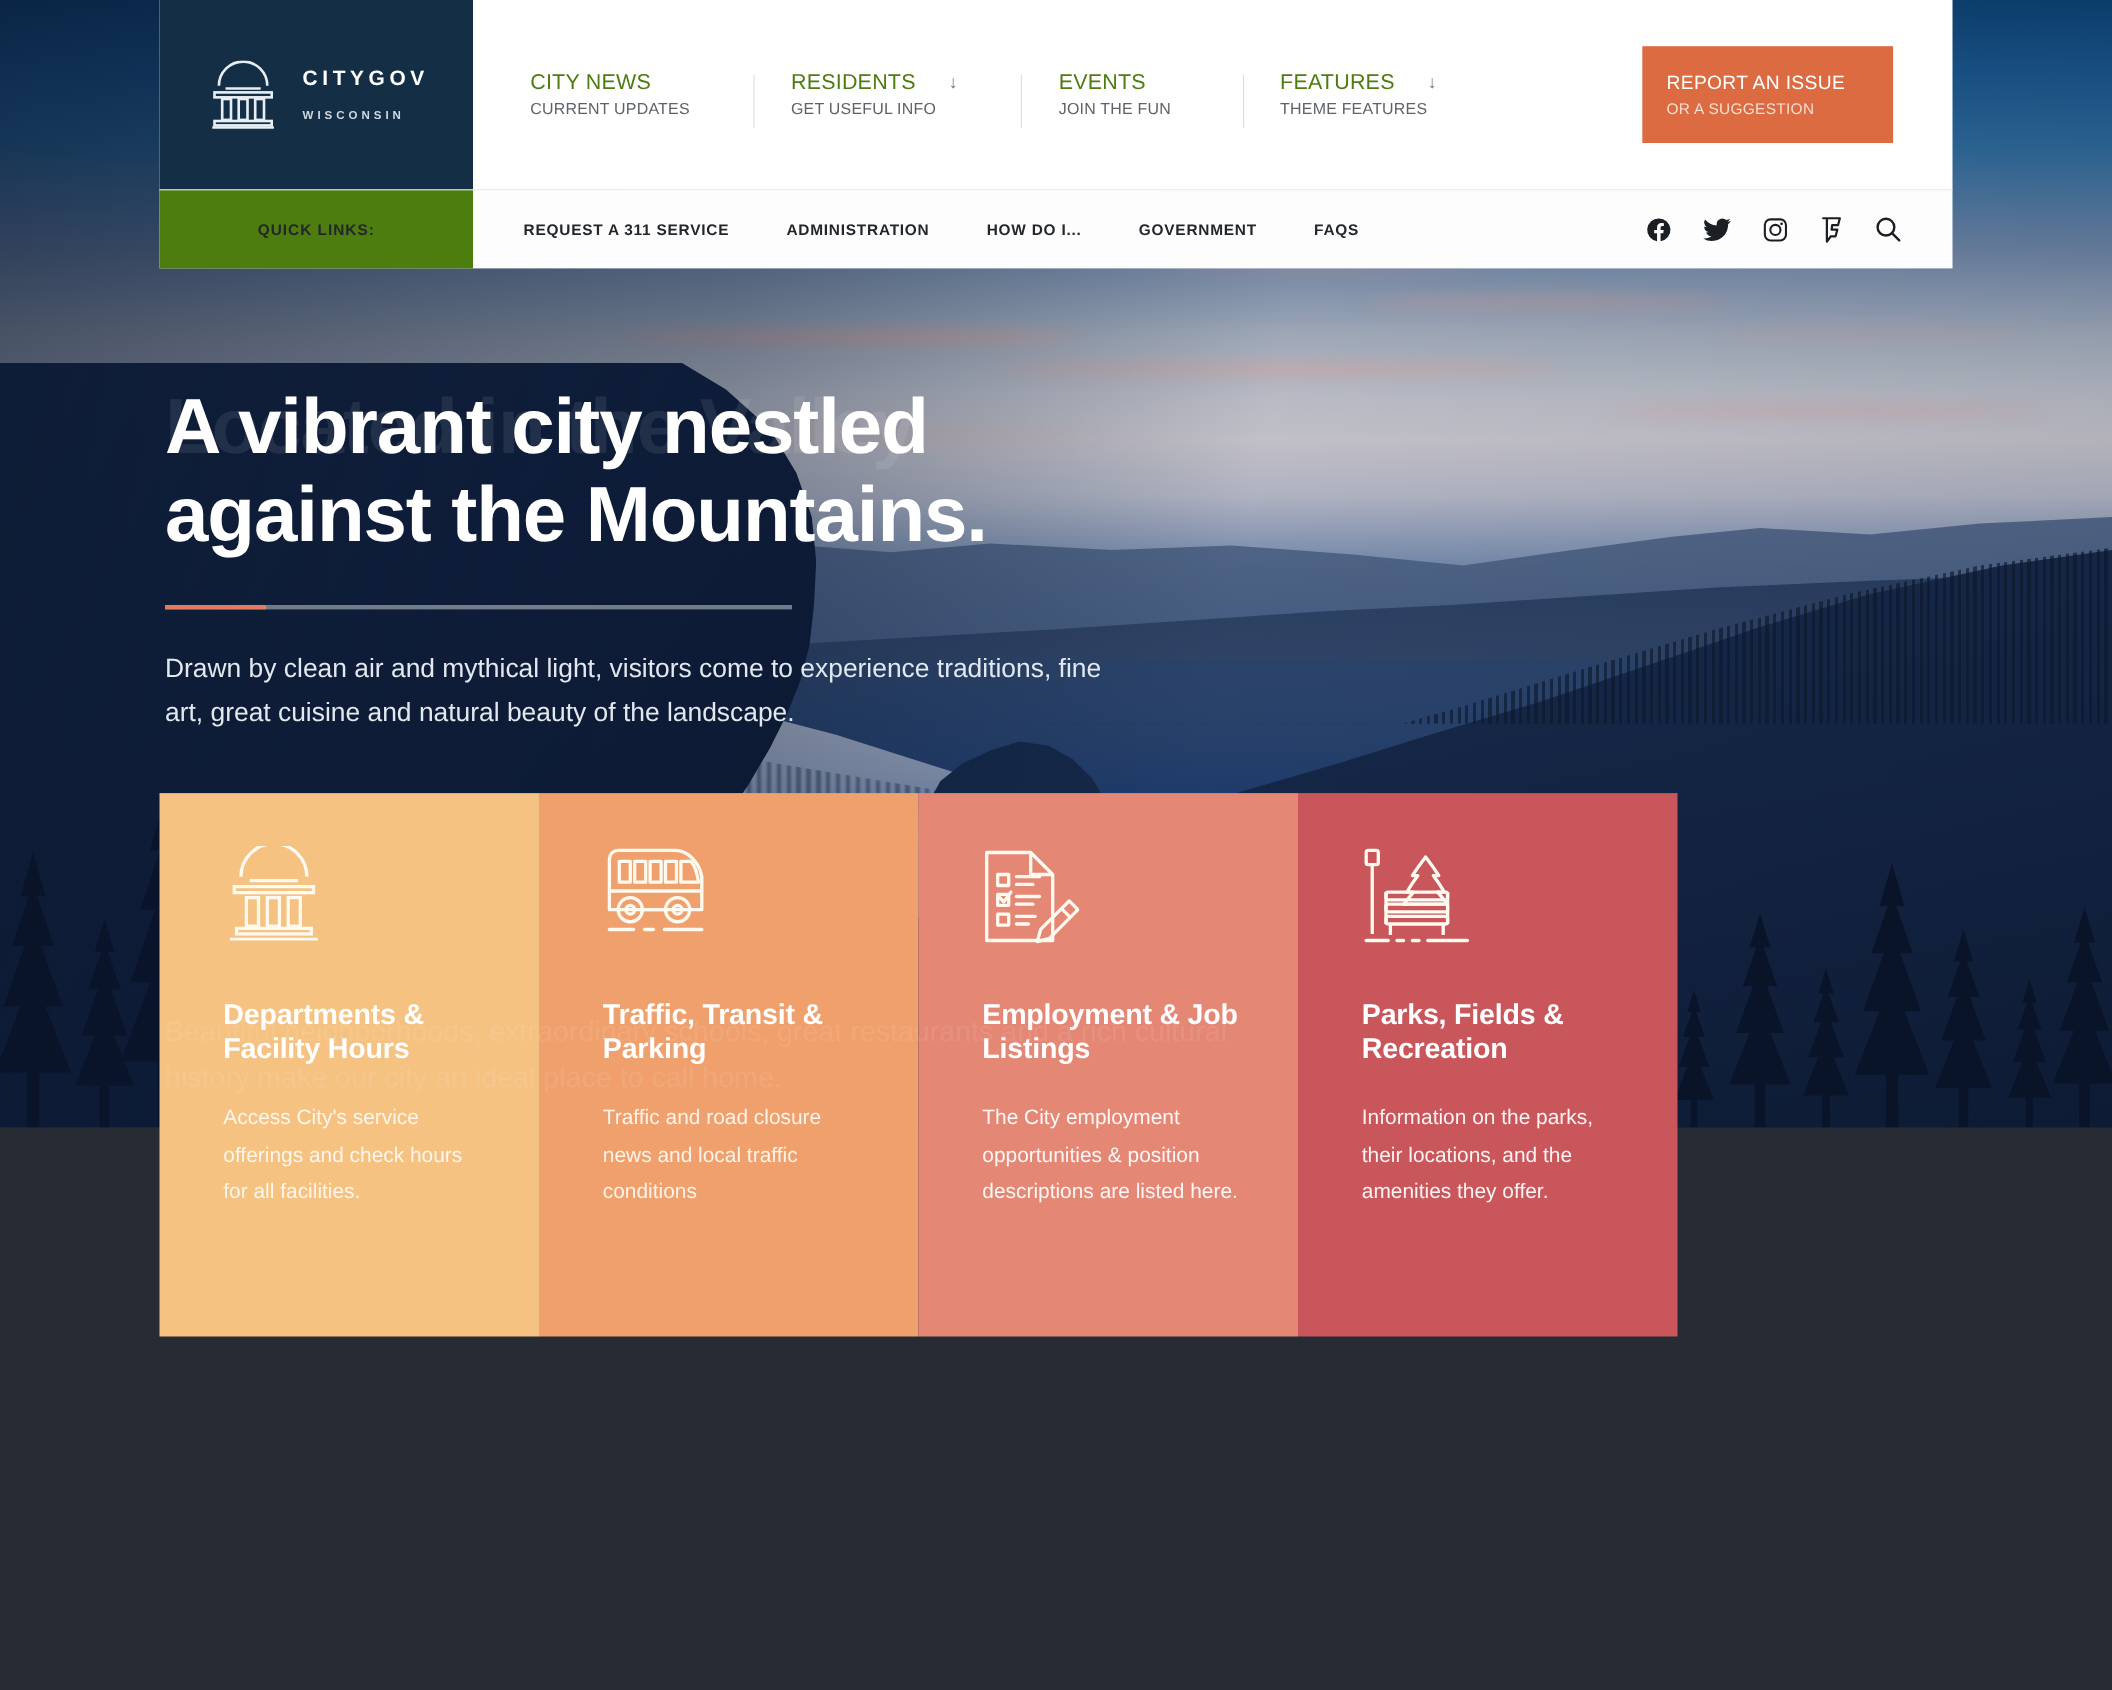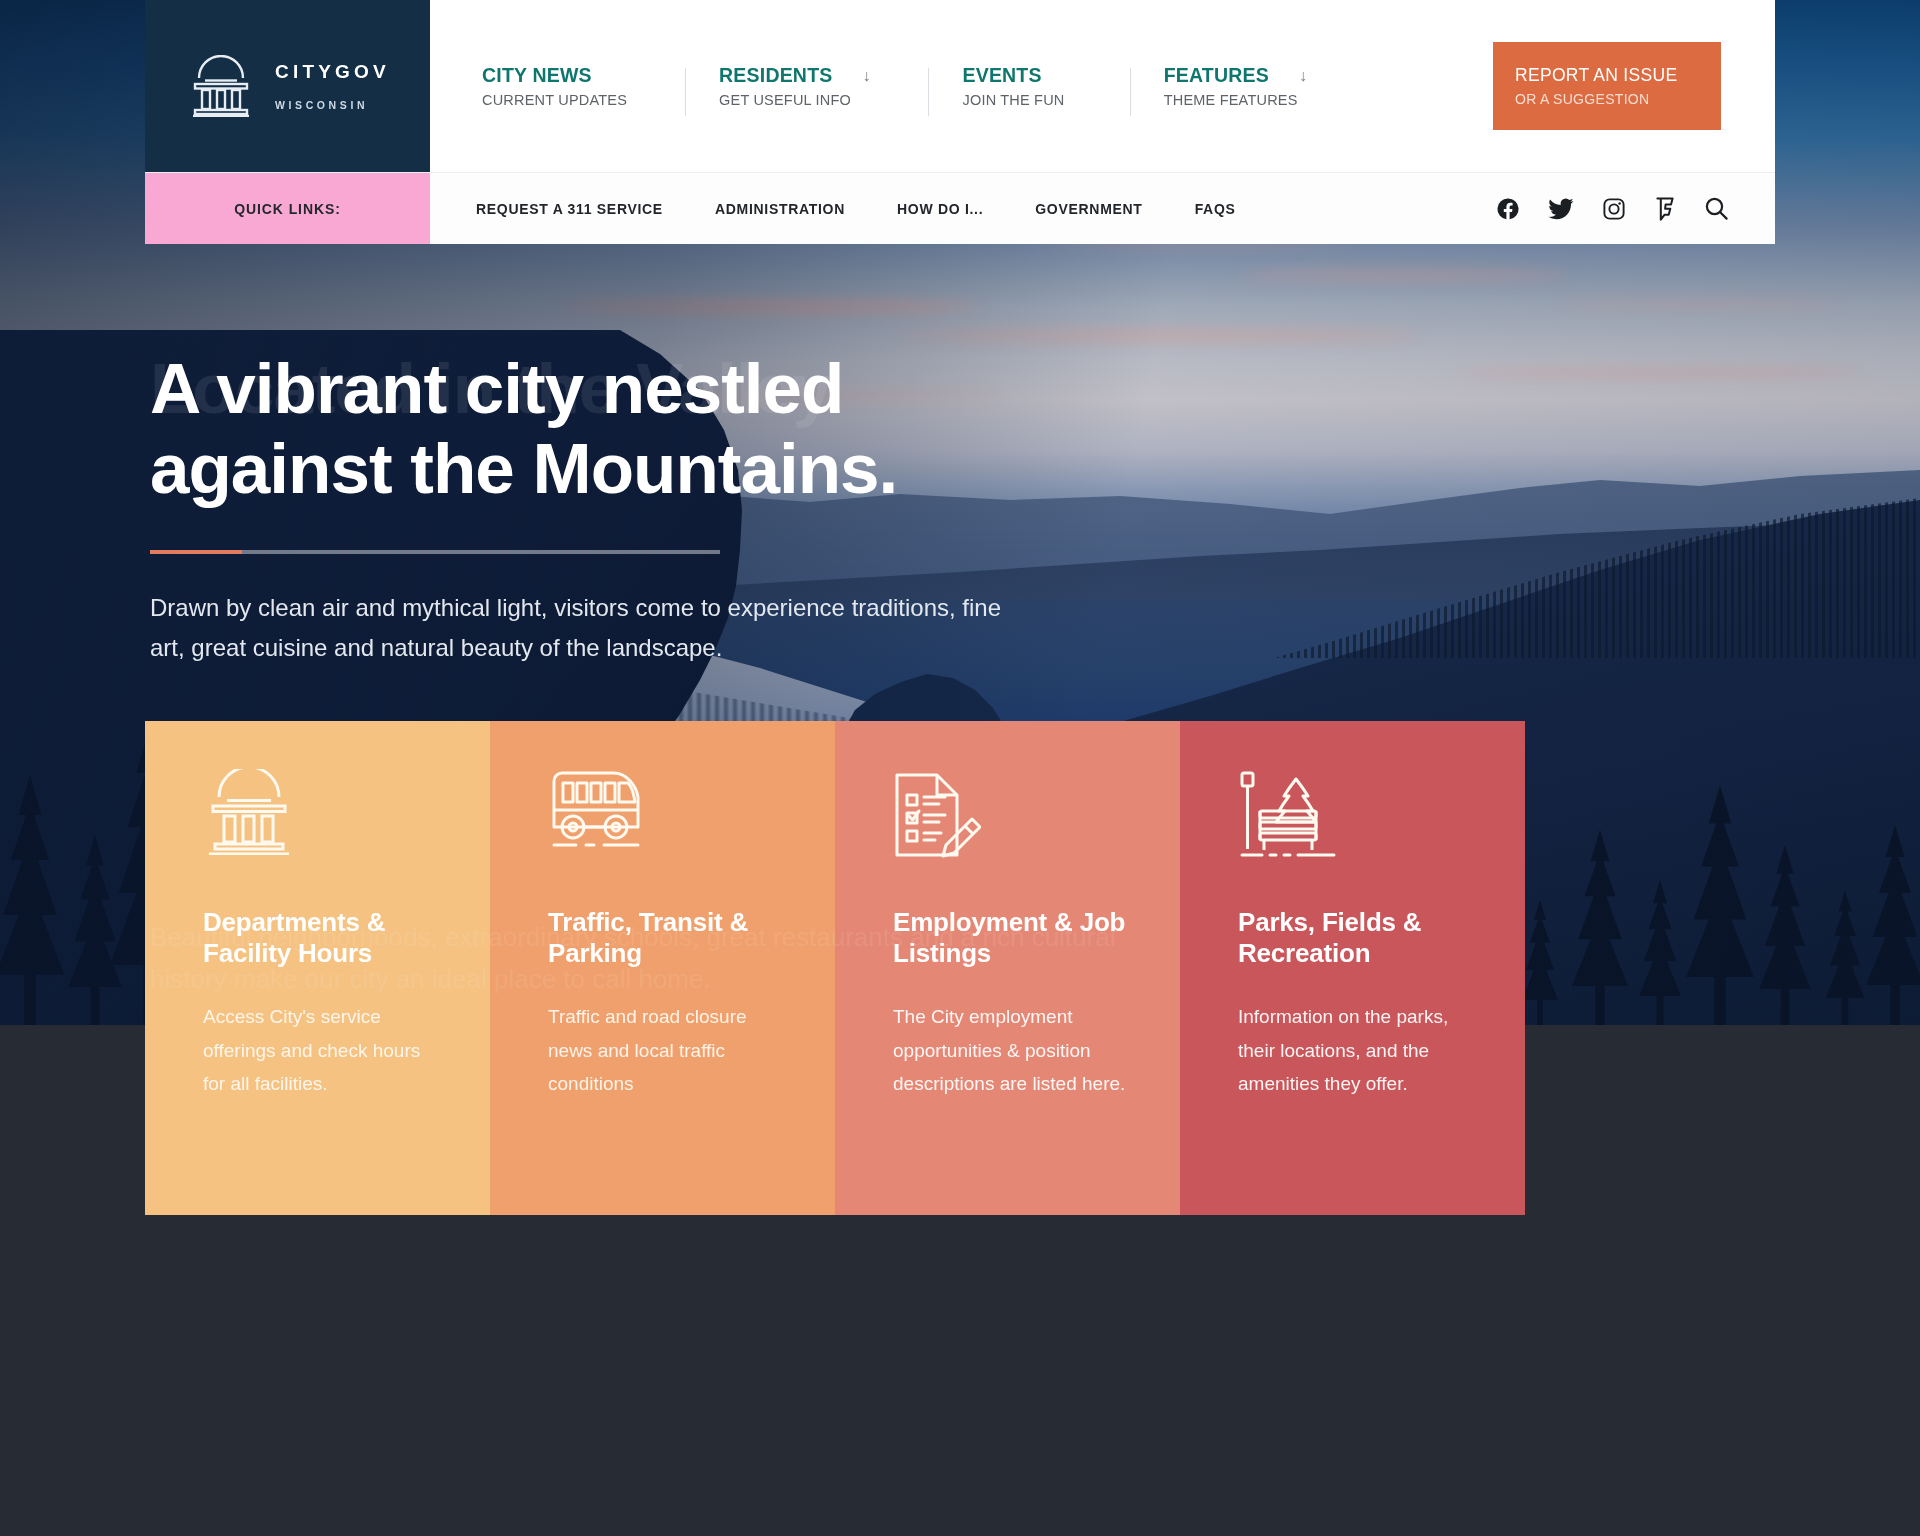--- a/index.html
+++ b/index.html
@@ -154,36 +154,36 @@
   .logo-name{ font-size:19px; font-weight:700; letter-spacing:4.2px; }
   .logo-sub{ font-size:10.5px; font-weight:600; letter-spacing:3.6px; color:#cfd9e3; margin-top:15px; }
 
   .nav{ flex:1; display:flex; align-items:center; padding-left:52px; }
   .nav-item{ position:relative; padding:0 30px 0 0; margin-right:28px; cursor:pointer; }
   .nav-item + .nav-item{ padding-left:34px; }
   .nav-item + .nav-item::before{
     content:""; position:absolute; left:0; top:4px; width:1px; height:48px; background:#dadde1;
   }
   .nav-row{ display:flex; align-items:center; gap:30px; }
-  .nav-title{ font-size:19.5px; font-weight:700; color:#0f766e; letter-spacing:.2px; }
+  .nav-title{ font-size:19.5px; font-weight:400; color:#4d7c0f; letter-spacing:.2px; }
   .nav-arrow{ font-size:16px; color:#7b8086; }
   .nav-sub{ font-size:14.5px; color:#5d6369; margin-top:5px; letter-spacing:.2px; }
 
   .report-btn{
     width:228px; height:88px; background:#DD6B41; margin:42px 54px 0 0;
     display:flex; flex-direction:column; justify-content:center; padding-left:22px;
     cursor:pointer;
   }
   .report-t1{ font-size:17.5px; font-weight:400; color:#fff; letter-spacing:.3px; }
   .report-t2{ font-size:14px; color:#f7ddd2; margin-top:5px; letter-spacing:.3px; }
 
   
   .qbar{ display:flex; height:72px; background:#fdfdfd; border-top:1px solid #eceef0; }
   .qbar-label{
-    width:285px; background:#f9a8d4; display:flex; align-items:center; justify-content:center;
+    width:285px; background:#4d7c0f; display:flex; align-items:center; justify-content:center;
     font-size:14px; font-weight:700; color:#23272c; letter-spacing:.9px;
   }
   .qbar-links{ flex:1; display:flex; align-items:center; padding-left:46px; gap:52px; }
   .qlink{ font-size:14px; font-weight:600; color:#22262b; letter-spacing:.7px; cursor:pointer; }
   .qbar-icons{ display:flex; align-items:center; gap:28px; padding-right:46px; }
   .qbar-icons svg{ cursor:pointer; }
 
   
   .hero-text{ padding:105px 0 0 5px; position:relative; }
   .ghost{

